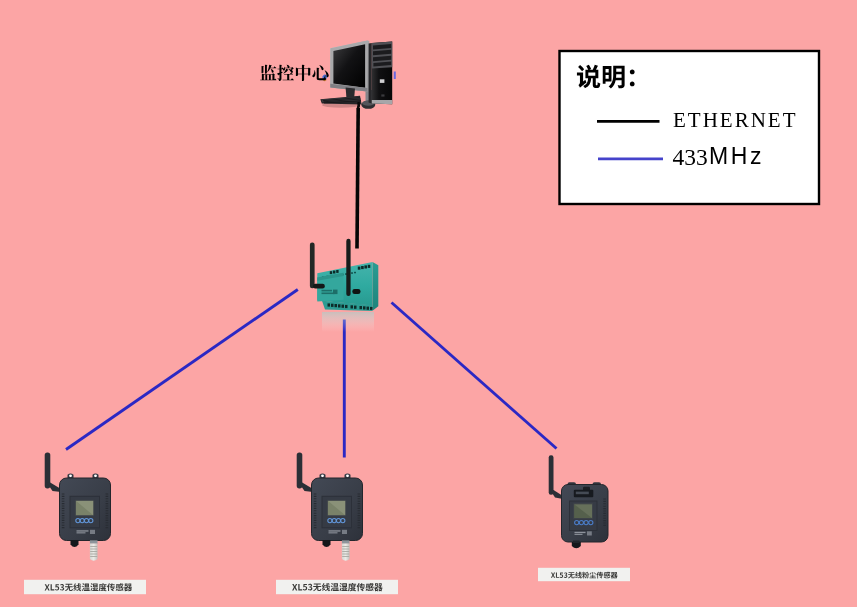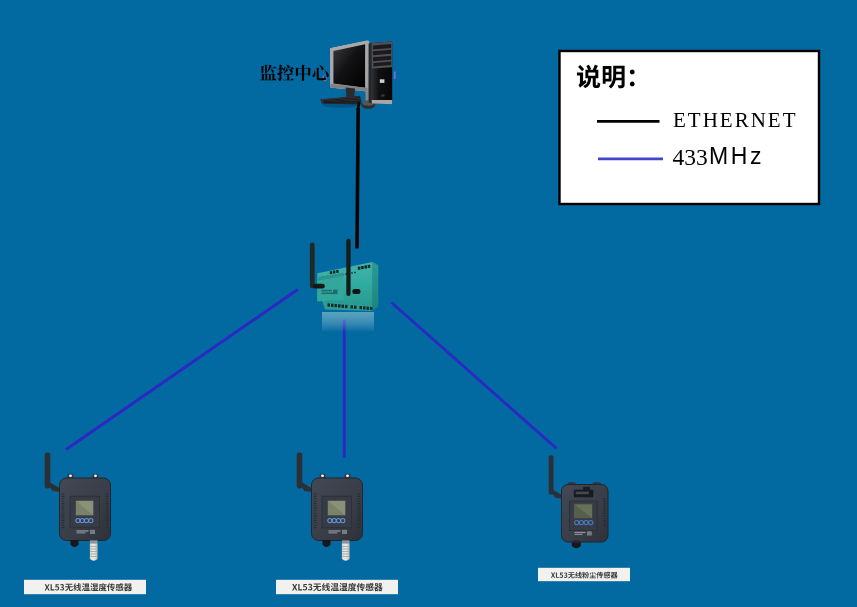--- a/index.html
+++ b/index.html
@@ -1,16 +1,16 @@
 <!DOCTYPE html>
 <html><head>
 <meta charset="utf-8">
 <style>
   html,body{margin:0;padding:0;background:#fff;}
-  #canvas{position:relative;width:857px;height:607px;background:#0369a1;overflow:hidden;}
+  #canvas{position:relative;width:857px;height:607px;background:#fca5a5;overflow:hidden;}
   svg{position:absolute;left:0;top:0;}
 </style>
 </head>
 <body>
 <div id="canvas">
 <svg width="857" height="607" viewBox="0 0 857 607">
 <defs>
   <linearGradient id="scr" x1="0" y1="0" x2="1" y2="1">
     <stop offset="0" stop-color="#3c3c3e"></stop>
           <stop offset="0.45" stop-color="#121214"></stop>

